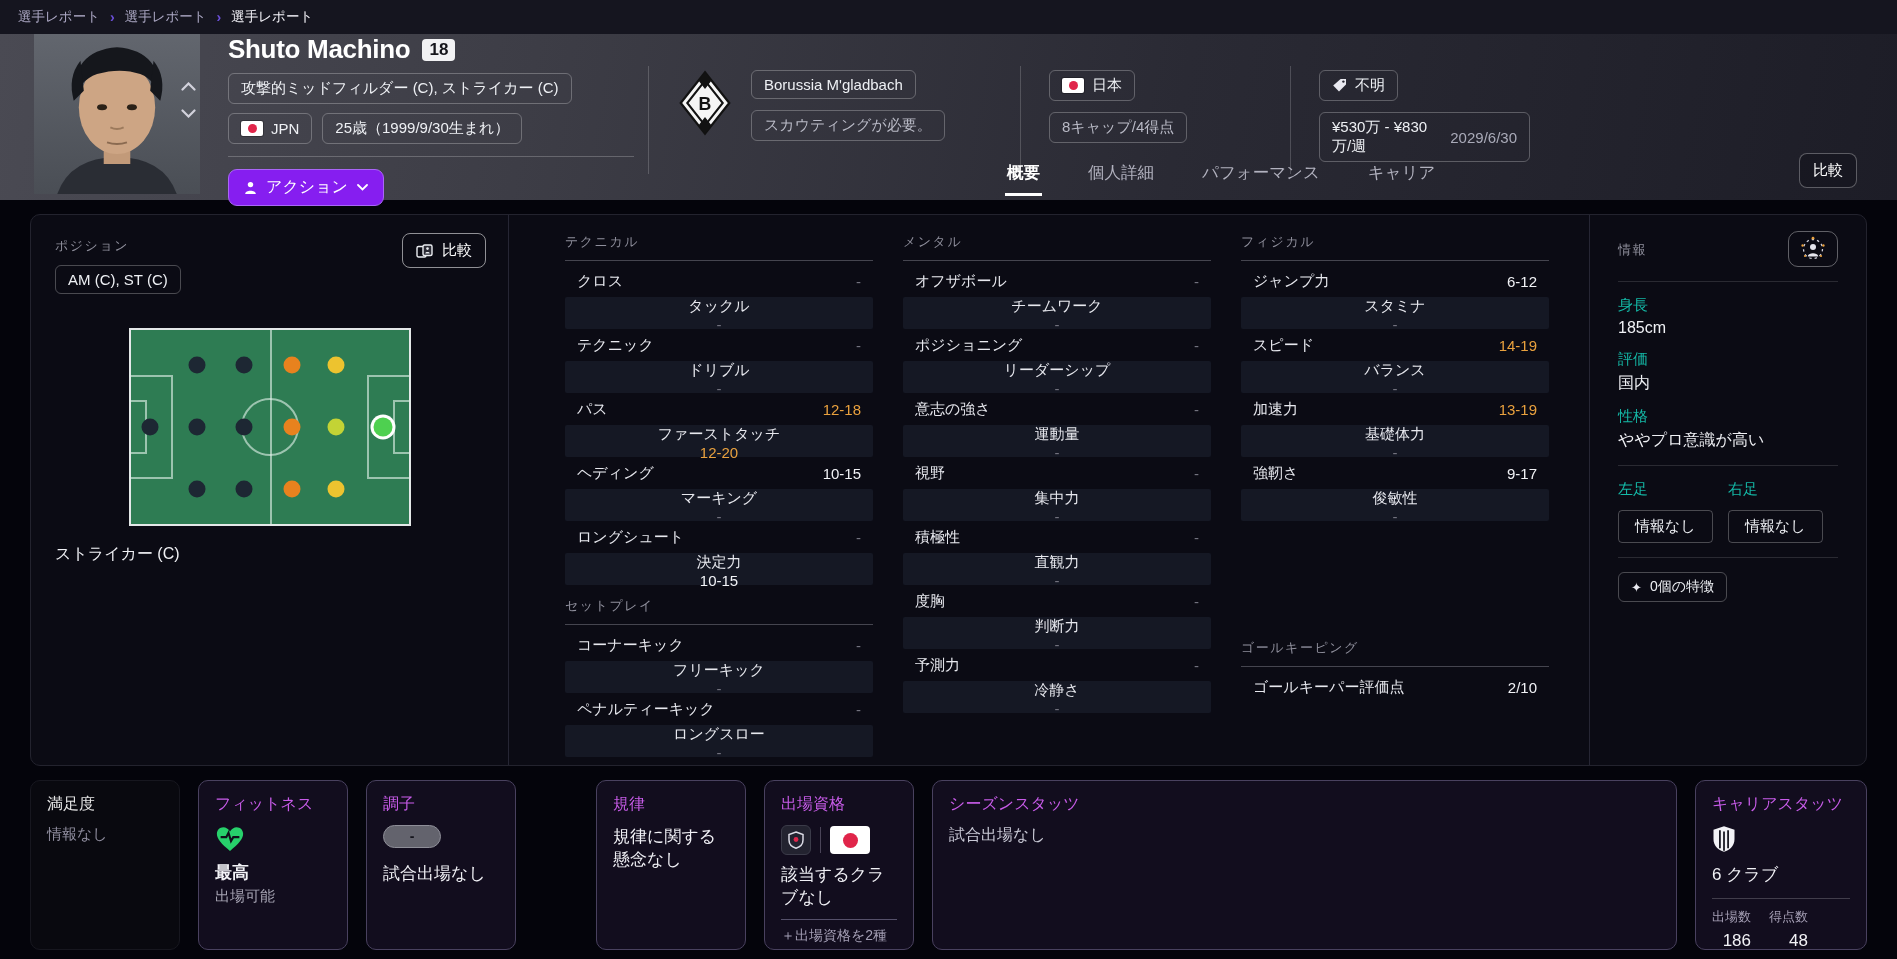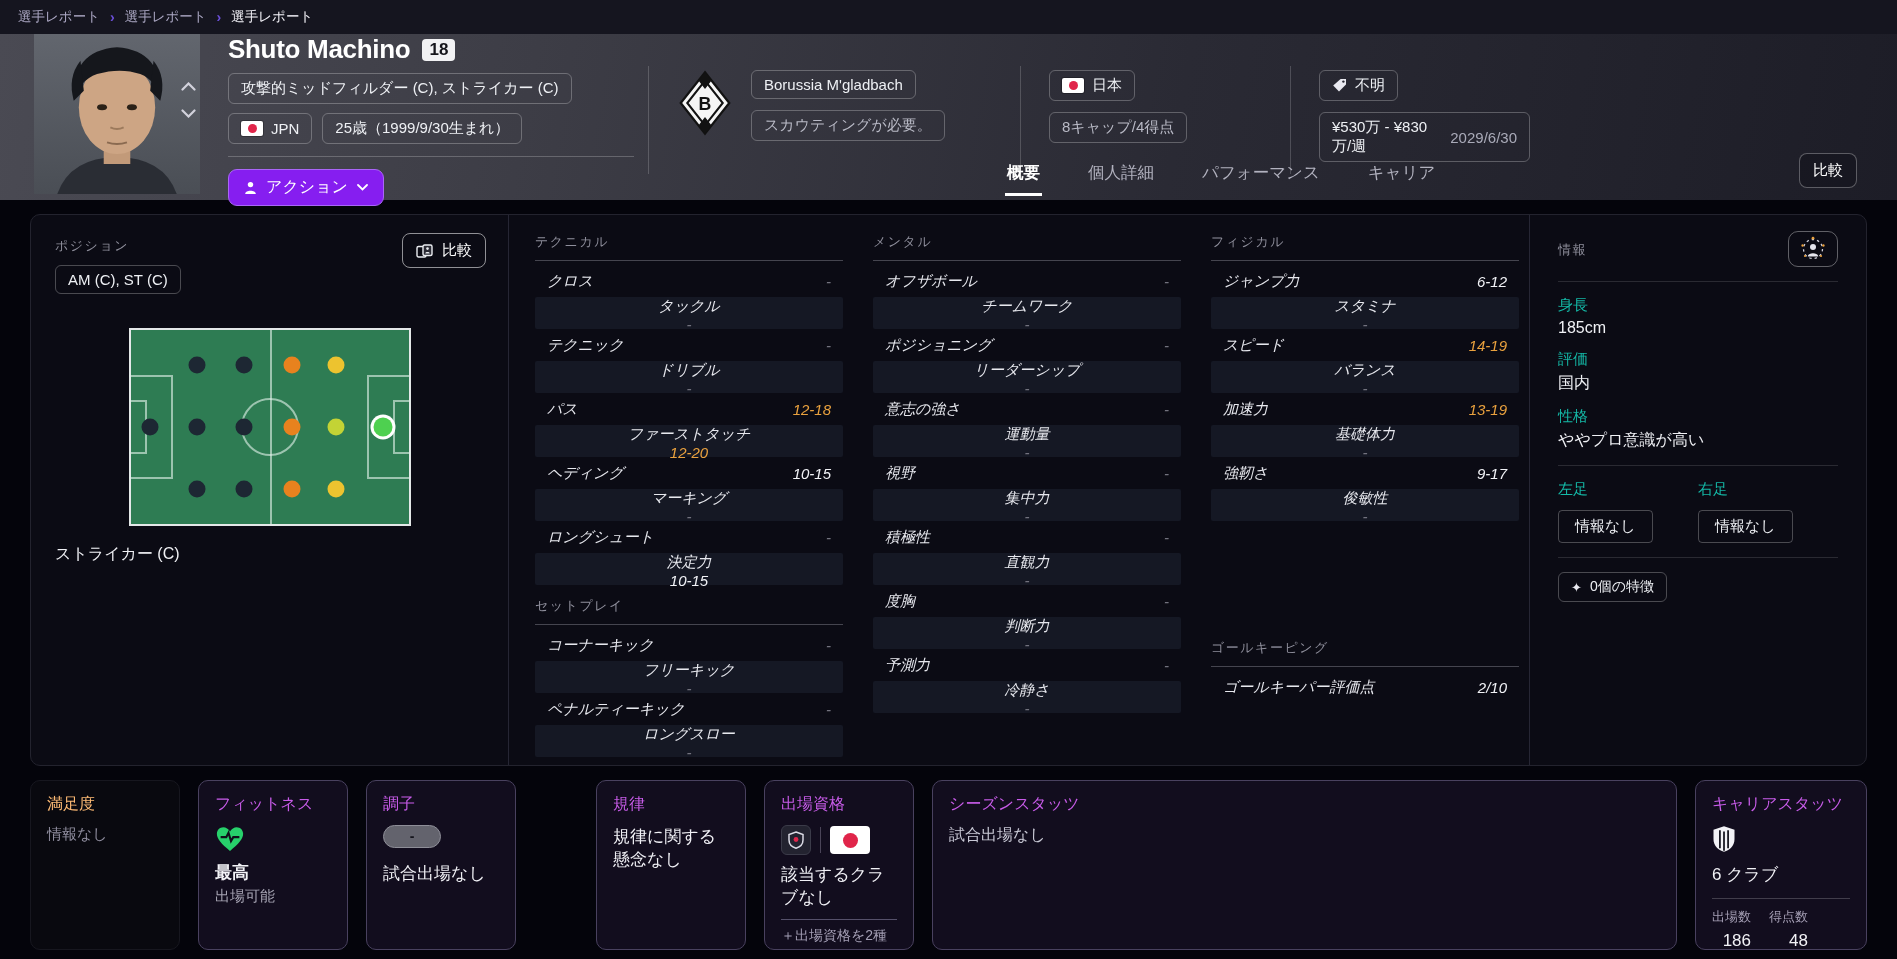--- a/index.html
+++ b/index.html
@@ -41,21 +41,21 @@
   .scout-btn{display:inline-flex;align-items:center;gap:10px;border:1.5px solid rgba(255,255,255,0.55);border-radius:10px;
              background:transparent;color:#fff;font-size:16px;padding:8px 17px;cursor:pointer;font-family:inherit;}
   .tabs{position:absolute;left:1005px;bottom:14px;display:flex;gap:44px;align-items:center;}
   .tab{position:relative;background:none;border:none;font-family:inherit;font-size:16.5px;color:#b2b2bf;cursor:pointer;padding:2px;}
   .tab.active{color:#fff;font-weight:700;}
   .tab.active::after{content:'';position:absolute;left:0;right:0;bottom:-10px;height:3px;background:#fff;}
   .cmp-top{position:absolute;right:40px;bottom:12px;border:1px solid rgba(255,255,255,0.3);background:rgba(18,18,28,0.55);
            border-radius:8px;padding:7px 13px;font-size:15px;color:#fff;cursor:pointer;font-family:inherit;}
 
   
-  .main{margin:14px 30px 9px;height:552px;background:#0b0b14;border:1px solid #23232e;border-radius:10px;display:flex;overflow:hidden;}
+  .main{margin:14px 30px 9px;height:552px;background:#0b0b14;border:1px solid #23232e;border-radius:10px;display:flex;overflow:hidden;gap:30px;}
   .pos-section{position:relative;width:478px;flex:none;padding:22px 24px;border-right:1px solid #262634;}
   .sec-label{font-size:13px;color:#8f8f9c;letter-spacing:1.5px;}
   .pos-chip{margin-top:10px;}
   .cmp-pos{position:absolute;top:18px;right:22px;display:inline-flex;align-items:center;gap:9px;border:1.5px solid rgba(255,255,255,0.55);
            border-radius:8px;background:transparent;color:#fff;font-size:15px;padding:7px 13px;cursor:pointer;font-family:inherit;}
   .pitch-wrap{margin-top:34px;text-align:left;}
   .pitch{position:relative;width:282px;height:198px;margin:0 auto;background:#2e7c53;border:2px solid #e4e8e8;}
   .pline{position:absolute;border:2px solid rgba(225,240,232,0.62);}
   .p-mid{left:50%;top:0;bottom:0;width:0;border-width:0 0 0 2px;}
   .p-circle{left:50%;top:50%;width:58px;height:58px;margin:-29px 0 0 -29px;border-radius:50%;}
@@ -66,21 +66,21 @@
   .dot{position:absolute;width:17px;height:17px;border-radius:50%;transform:translate(-50%,-50%);}
   .dot.sel{width:19px;height:19px;box-shadow:0 0 0 3px #fff;}
   .pos-caption{margin-top:18px;font-size:16px;color:#f0f1f5;}
 
   .attrs{display:flex;padding-top:14px;}
   .attr-col{width:308px;}
   .attr-col.c0{margin-left:26px;} .attr-col.c1,.attr-col.c2{margin-left:30px;}
   .g-head{margin:12px 0 4px;padding-bottom:9px;border-bottom:1px solid #45454f;font-size:13px;color:#8f8f9c;letter-spacing:1.5px;}
   .g-head.first{margin-top:4px;}
   .g-head.gk{margin-top:118px;}
-  .attr-row{display:flex;justify-content:space-between;align-items:center;height:32px;padding:0 12px;font-size:15px;border-radius:2px;font-style:italic;}
+  .attr-row{display:flex;justify-content:space-between;align-items:center;height:32px;padding:0 12px;font-size:15px;border-radius:2px;}
   .attr-row.alt{background:#151824;flex-direction:column;}
   .attr-name{color:#e7e8ee;}
   .attr-val{color:#f1f2f6;}
   .attr-val.dimv{color:#72727e;}
   .attr-val.hi{color:#e9a13e;}
 
   .info-section{flex:1;border-left:1px solid #262634;margin-left:10px;padding:16px 28px;}
   .info-head{display:flex;justify-content:space-between;align-items:flex-start;}
   .icon-btn{border:1px solid rgba(255,255,255,0.35);border-radius:10px;background:transparent;width:50px;height:36px;
             display:flex;align-items:center;justify-content:center;cursor:pointer;}
@@ -91,21 +91,21 @@
   .foot-block{width:50%;}
   .foot-chip{margin-top:7px;border-radius:4px;padding:6px 16px;font-size:15px;}
   .trait-chip{border-radius:6px;padding:5px 12px;font-size:14px;gap:8px;}
   .sparkle{color:#e9e9f0;font-size:13px;}
 
   
   .bottom{margin:14px 30px 0;display:flex;gap:18px;height:170px;}
   .bp{background:#120d1e;border:1.5px solid #49415f;border-radius:10px;padding:13px 16px;width:150px;flex:none;overflow:hidden;}
   .bp.plain{background:#09090f;border-color:#17171f;}
   .bp-title{font-size:16px;color:#c75be8;margin-bottom:10px;}
-  .bp.plain .bp-title{color:#fdba74;}
+  .bp.plain .bp-title{color:#e5e5e5;}
   .bp-subtext{font-size:15px;color:#918fa0;}
   .bp-big{font-size:17px;color:#f1f1f6;line-height:1.38;}
   .bp.discipline{margin-left:62px;}
   .bp.season{flex:1 1 auto;width:auto;}
   .bp.career{width:172px;}
   .fit-status{font-size:17px;font-weight:700;color:#f3f3f7;margin-top:4px;}
   .fit-sub{font-size:15px;color:#a5a3b2;margin-top:3px;}
   .form-pill{width:58px;height:23px;border-radius:12px;background:#63636d;border:1px solid #8e8e98;color:#14141c;
              font-weight:700;font-size:14px;text-align:center;line-height:21px;margin:4px 0 14px;}
   .elig-icons{display:flex;align-items:center;gap:9px;margin:0 0 8px;}

